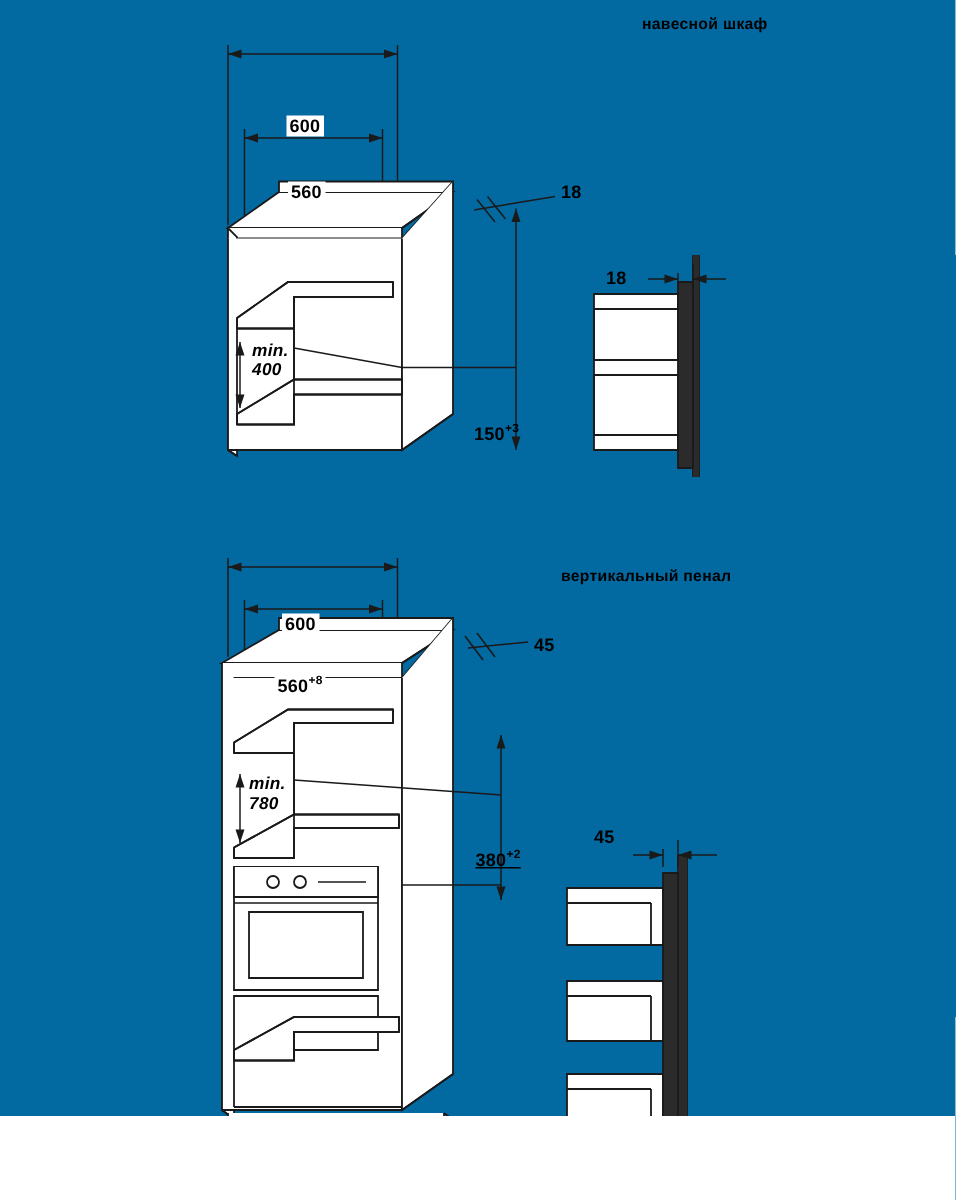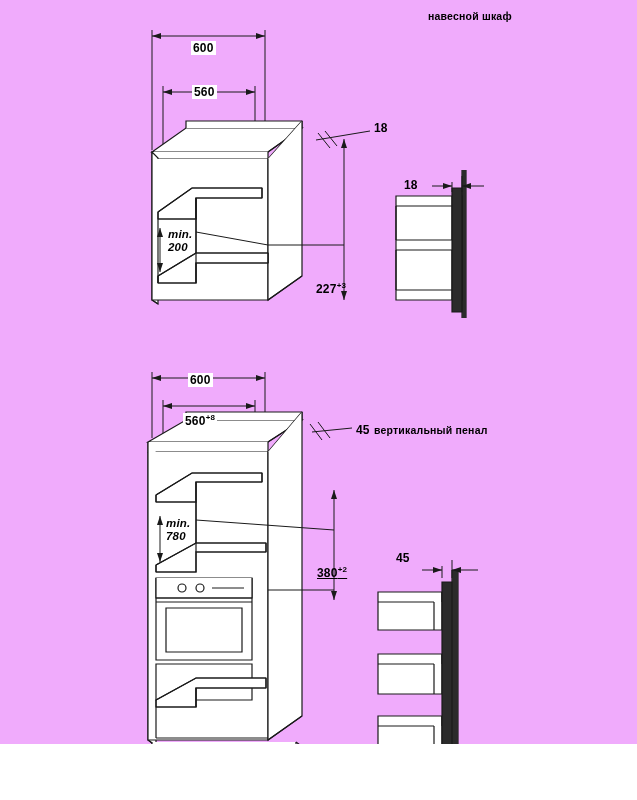--- a/index.html
+++ b/index.html
@@ -7,21 +7,21 @@
     padding: 0;
     background: #ffffff;
   }
   body {
     font-family: "Liberation Sans", sans-serif;
   }
   #page {
     position: relative;
     width: 637px;
     height: 744px;
-    background: #f0abfc;
+    background: #0369a1;
     overflow: hidden;
   }
   .svg-root {
     position: absolute;
     left: 0;
     top: 0;
   }
   .lbl {
     position: absolute;
     font-family: "Liberation Sans", sans-serif;
@@ -35,20 +35,21 @@
     font-size: 10.5px;
     font-weight: bold;
   }
   .lbl-dim {
     font-size: 12px;
     font-weight: bold;
   }
   .lbl-box {
     background: #ffffff;
     padding: 0 2px;
+    margin-top: 36px;
   }
   .sup {
     font-size: 8px;
     vertical-align: super;
     font-weight: bold;
   }
   .min2 {
     font-size: 11.5px;
     font-weight: bold;
     line-height: 13px;
@@ -301,30 +302,30 @@
   <div class="lbl lbl-title" style="left:428px; top:10px;">навесной шкаф</div>
 
   <div class="lbl lbl-dim lbl-box" style="left:191px; top:41px;">600</div>
 
   <div class="lbl lbl-dim lbl-box" style="left:192px; top:85px;">560</div>
 
   <div class="lbl lbl-dim" style="left:374px; top:121px;">18</div>
 
   <div class="lbl min2" style="left:168px; top:228px;">
     <span>min.</span><br>
-    <span>200</span>
+    <span>400</span>
   </div>
 
   <div class="lbl lbl-dim" style="left:316px; top:281px;">
-    <span>227</span><span class="sup">+3</span>
+    <span>150</span><span class="sup">+3</span>
   </div>
 
   <div class="lbl lbl-dim" style="left:404px; top:178px;">18</div>
 
-  <div class="lbl lbl-title" style="left:374px; top:378px;margin-top:46px;">вертикальный пенал</div>
+  <div class="lbl lbl-title" style="left:374px; top:378px;">вертикальный пенал</div>
 
   <div class="lbl lbl-dim lbl-box" style="left:188px; top:373px;">600</div>
 
   <div class="lbl lbl-dim lbl-box" style="left:183px; top:413px;">
     <span>560</span><span class="sup">+8</span>
   </div>
 
   <div class="lbl lbl-dim" style="left:356px; top:423px;">45</div>
 
   <div class="lbl min2" style="left:166px; top:517px;">

